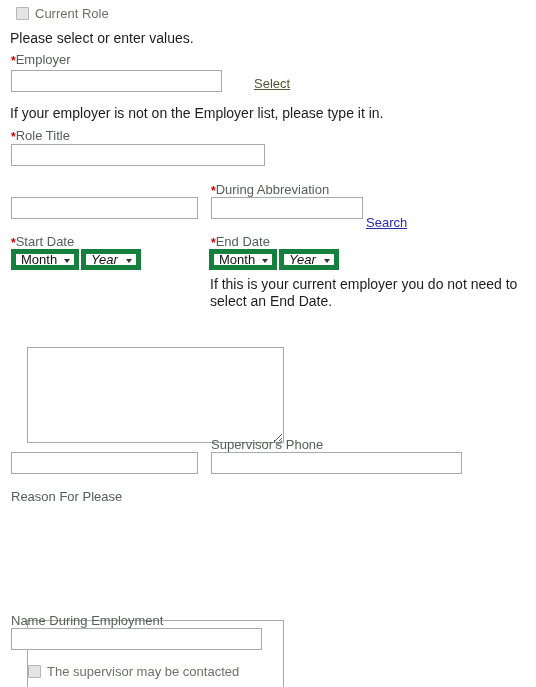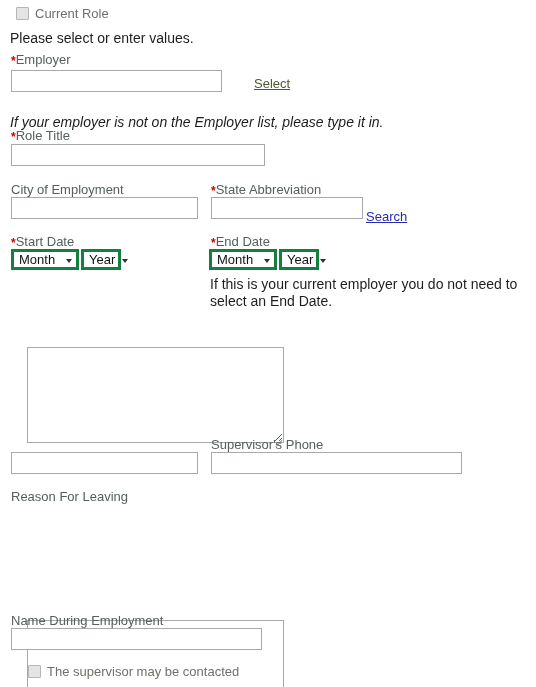--- a/index.html
+++ b/index.html
@@ -104,21 +104,21 @@
     color: #2a2ab0;
     text-decoration: underline;
     font-size: 13px;
     cursor: pointer;
   }
 
   
   .sel {
     box-sizing: border-box;
     height: 21px;
-    border: 3px solid #15803d;
+    border: 5px solid #15803d;
     background: #ffffff;
     font-size: 13px;
     color: #111;
     display: inline-flex;
     align-items: center;
     justify-content: space-between;
     padding: 0 4px 0 5px;
     cursor: default;
     line-height: 19px;
     vertical-align: top;
@@ -127,21 +127,21 @@
   .sel .caret {
     width: 0; height: 0;
     border-left: 3.5px solid transparent;
     border-right: 3.5px solid transparent;
     border-top: 4px solid #303030;
     margin-left: 7px;
     position: relative;
     top: 1px;
   }
   .sel-month { width: 68px; }
-  .sel-year  { width: 40px; }
+  .sel-year  { width: 60px; font-style: italic; }
 
   
   .grip {
     position: absolute;
     right: 2px;
     bottom: 1px;
     width: 10px;
     height: 10px;
     pointer-events: none;
   }
@@ -167,38 +167,37 @@
 
   
   <div class="row helptext" style="left:10px; top:30px;">Please select or enter values.</div>
 
   
   <div class="row label" style="left:11px; top:52px;">
     <span class="req">*</span><span>Employer</span>
   </div>
   <input class="txt row" type="text" style="left: 11px; top: 70px; width: 211px;" placeholder="">
   <a class="row link-select" style="left:230px; top:76px;margin-left:24px;">Select</a>
-  <div class="row helptext" style="left:10px; top:114px;font-style:italic;">If your employer is not on the Employer list, please type it in.</div>
+  <div class="row helptext" style="left:10px; top:105px;">If your employer is not on the Employer list, please type it in.</div>
 
   
   <div class="row label" style="left:11px; top:128px;">
     <span class="req">*</span><span>Role Title</span>
   </div>
   <input class="txt row" type="text" style="left: 11px; top: 144px; width: 254px;" placeholder="">
 
   
-  <div class="row label" style="left:11px; top:182px;">City of Employment</div>
   <input class="txt row" type="text" style="left: 11px; top: 197px; width: 187px;" placeholder="">
 
   
   <div class="row label" style="left:211px; top:182px;">
-    <span class="req">*</span><span>State Abbreviation</span>
+    <span class="req">*</span><span>During Abbreviation</span>
   </div>
   <input class="txt row" type="text" style="left: 211px; top: 197px; width: 152px;" placeholder="">
-  <a class="row link-search" style="left:366px; top:209px;">Search</a>
+  <a class="row link-search" style="left:366px; top:215px;">Search</a>
 
   
   <div class="row label" style="left:11px; top:234px;">
     <span class="req">*</span><span>Start Date</span>
   </div>
   <div class="row" style="left:11px; top:249px;">
     <span class="sel sel-month">
       <span>Month</span>
       <span class="caret"></span>
     </span><span class="sel sel-year">
@@ -232,21 +231,21 @@
   </div>
 
   
   <input class="txt row" type="text" style="left: 11px; top: 452px; width: 187px;" placeholder="">
 
   
   <div class="row label" style="left:211px; top:437px;">Supervisor's Phone</div>
   <input class="txt row" type="text" style="left: 211px; top: 452px; width: 251px;" placeholder="">
 
   
-  <div class="row label" style="left:11px; top:489px;">Reason For Leaving</div>
+  <div class="row label" style="left:11px; top:489px;">Reason For Please</div>
   <div class="row ta-wrap" style="left:11px; top:505px;">
     <textarea class="ta" style="width: 257px; height: 92px;" placeholder=""></textarea>
     <span class="grip">
       <i style="width:9px; top:8px;"></i>
       <i style="width:6px; top:8px;"></i>
     </span>
   </div>
 
   
   <div class="row label" style="left:11px; top:613px;">Name During Employment</div>

